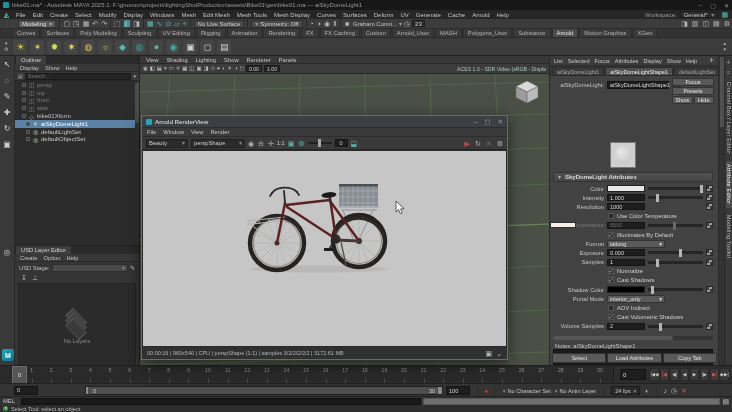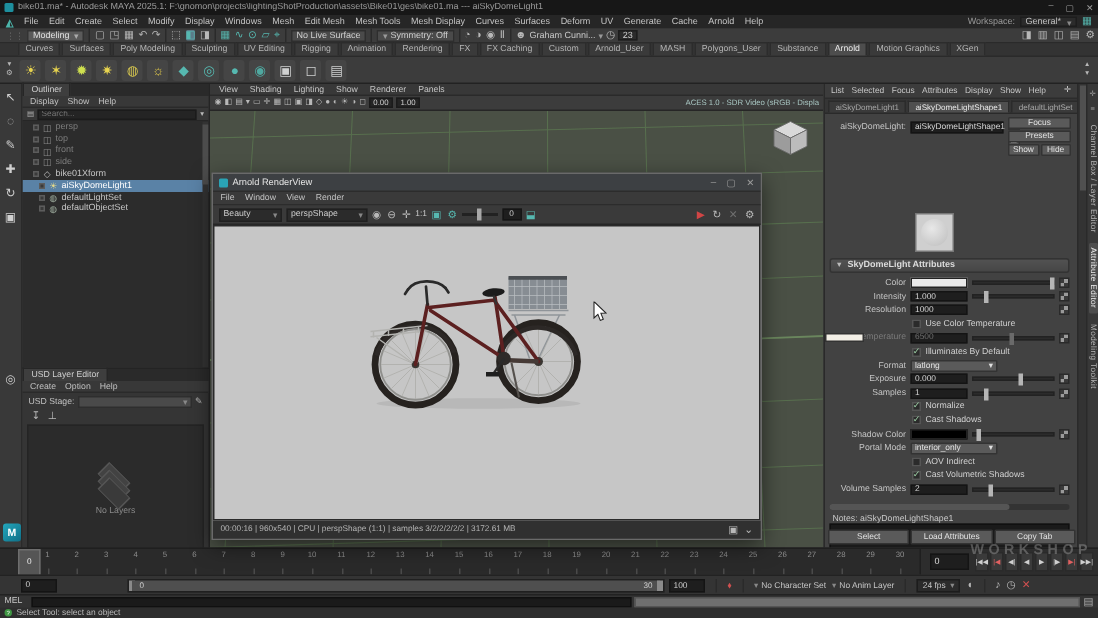--- a/index.html
+++ b/index.html
@@ -926,16 +926,15 @@
     <span class="cl-resp"></span>
     <span class="ic">▤</span>
   </div>
 
   <div class="abs helpline">
     <span class="helpq">?</span>
     <span class="helptxt">Select Tool: select an object</span>
   </div>
 
   <div class="abs watermark">
-    <div class="w2">WORKSHOP</div>
   </div>
 
 </div>
 
 </body></html>

